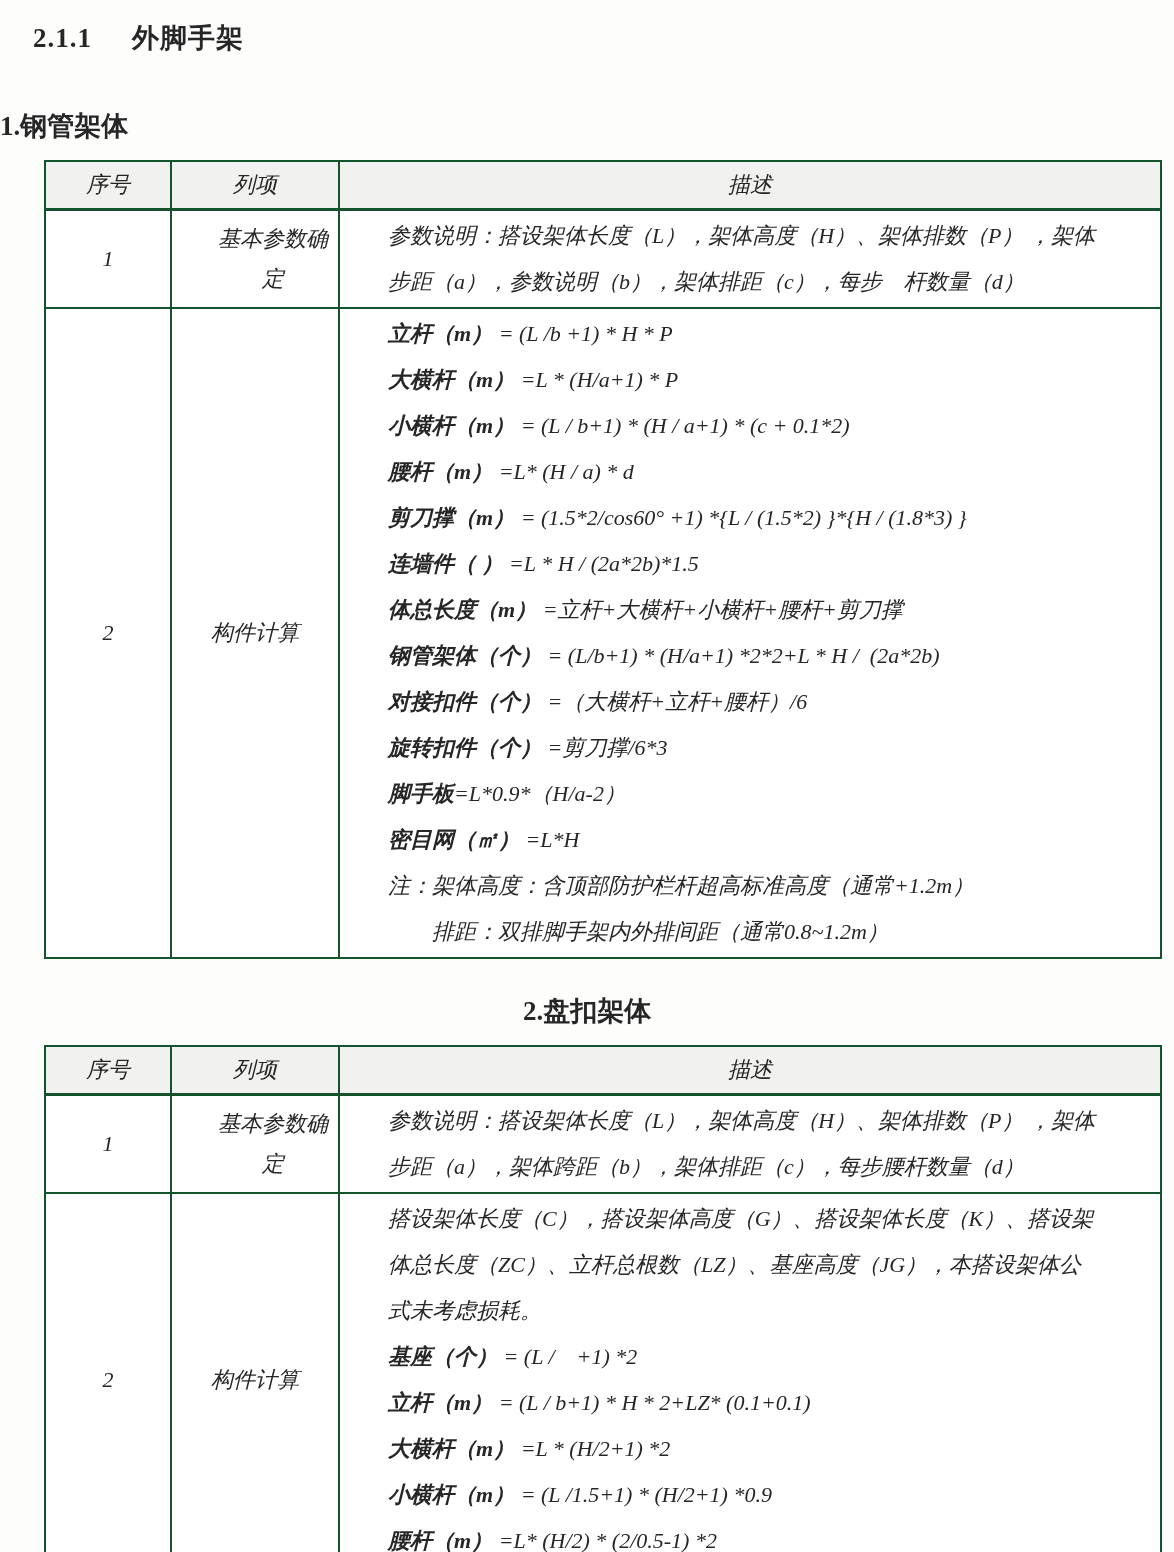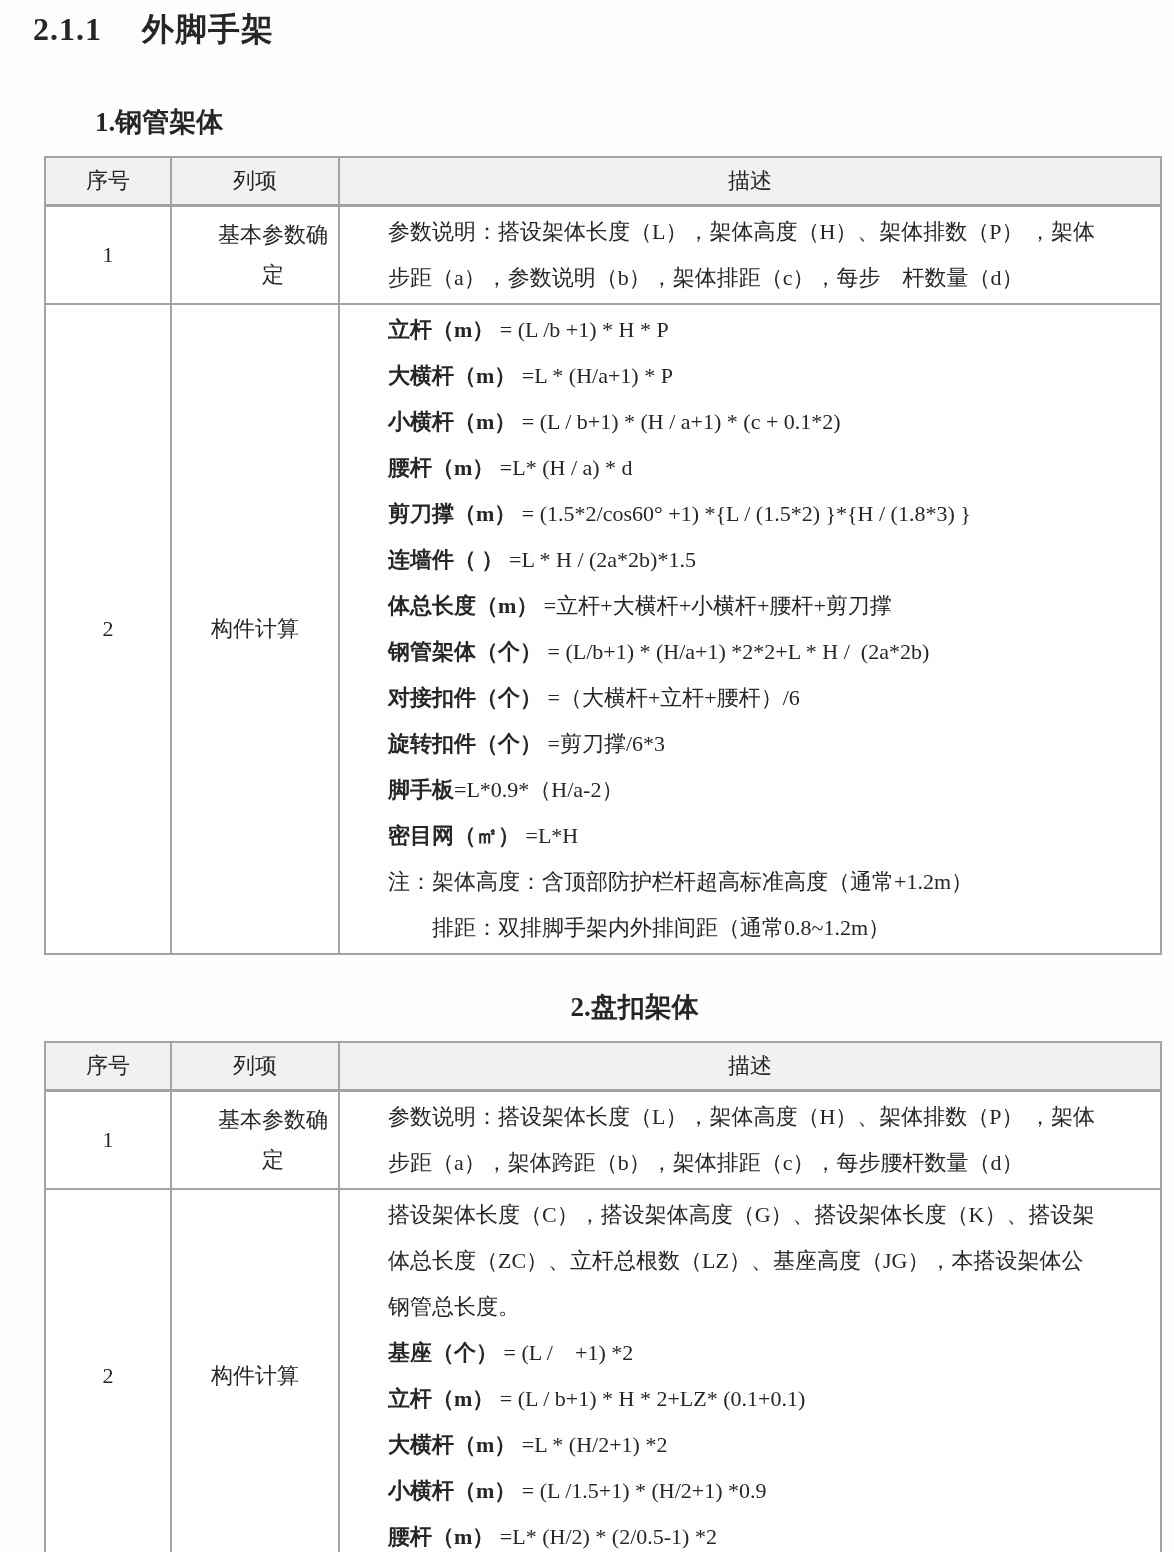--- a/index.html
+++ b/index.html
@@ -4,47 +4,47 @@
 <style>
   html,body { margin:0; padding:0; }
   body {
     width:1174px; height:1552px;
     background:#fdfdfc;
     color:#262626;
     font-family:"Liberation Serif","DejaVu Serif",serif;
     overflow:hidden;
   }
   .doc-title {
-    margin:8px 0 0 33px;
-    font-size:32px; font-weight:bold;
+    margin:20px 0 0 33px;
+    font-size:27px; font-weight:bold;
     letter-spacing:1px;
   }
   .doc-title .num { margin-right:40px; }
   .section-title {
-    margin-left:95px;
     font-size:27px; font-weight:bold;
   }
   #sec1-title { margin-top:52px; }
   #sec2-title { margin-top:34px;text-align:center; }
   table.spec {
     border-collapse:collapse;
     table-layout:fixed;
     width:1116px;
     margin:16px 0 0 44px;
     background:#fff;
   }
   col.c1 { width:126px; }
   col.c2 { width:168px; }
   col.c3 { width:822px; }
   th, td {
-    border:2px solid #a3a3a3;
+    border:2px solid #14532d;
     font-size:22px;
     font-weight:normal;
     vertical-align:middle;
     padding:0;
+    font-style:italic;
   }
   thead th {
     height:46px;
     background:#f1f1ef;
     border-bottom-width:3px;
     text-align:center;
   }
   td.center { text-align:center; }
   td.desc { padding:2px 12px;margin-left:20px; }
   .line {
@@ -150,21 +150,21 @@
           </div>
       </td>
     </tr>
     <tr>
       <td class="center">2</td>
       <td class="center">构件计算</td>
       <td class="desc">
         <div>
             <div class="line">搭设架体长度（C），搭设架体高度（G）、搭设架体长度（K）、搭设架</div>
             <div class="line">体总长度（ZC）、立杆总根数（LZ）、基座高度（JG），本搭设架体公</div>
-            <div class="line">钢管总长度。</div>
+            <div class="line">式未考虑损耗。</div>
             <div class="line"><b>基座（个）</b> = (L /　+1) *2</div>
             <div class="line"><b>立杆（m）</b> = (L / b+1) * H * 2+LZ* (0.1+0.1)</div>
             <div class="line"><b>大横杆（m）</b> =L * (H/2+1) *2</div>
             <div class="line"><b>小横杆（m）</b> = (L /1.5+1) * (H/2+1) *0.9</div>
             <div class="line"><b>腰杆（m）</b> =L* (H/2) * (2/0.5-1) *2</div>
           </div>
       </td>
     </tr>
   </tbody>
 </table>

